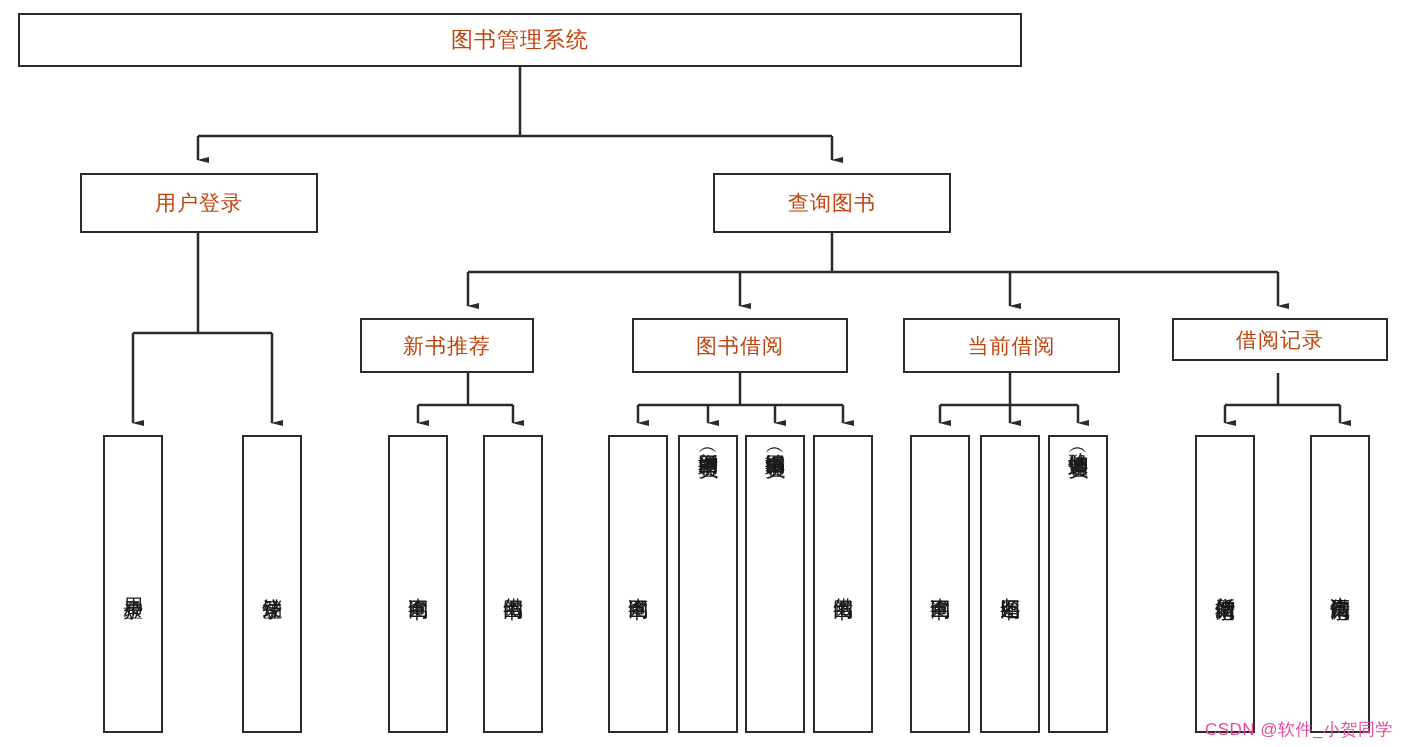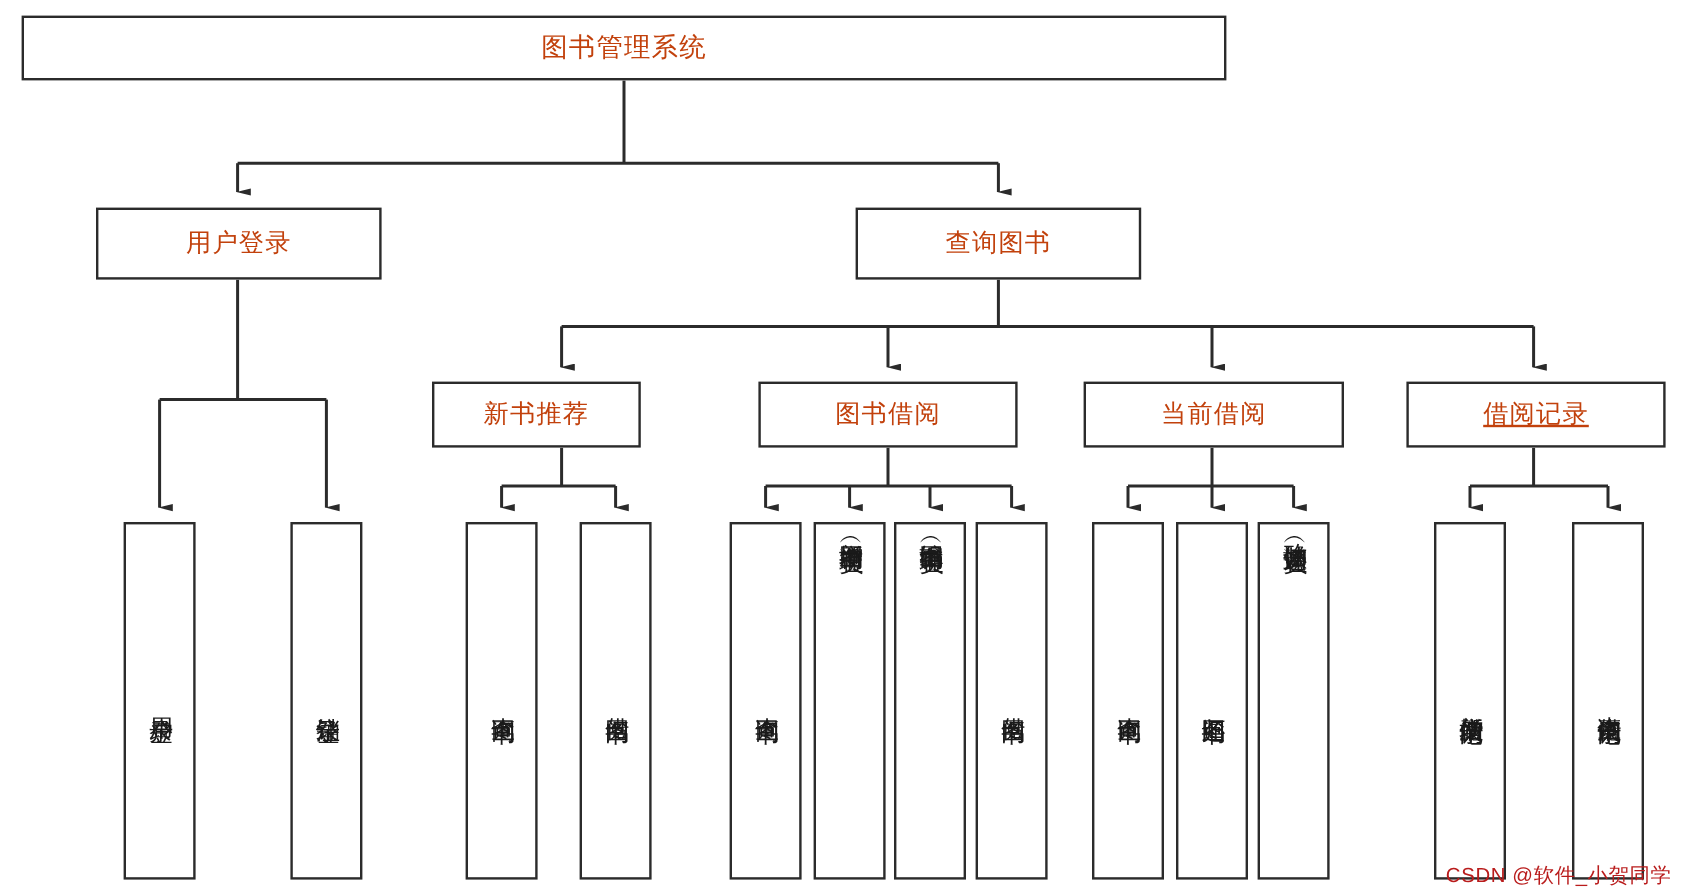--- a/index.html
+++ b/index.html
@@ -7,21 +7,21 @@
   #canvas{position:relative;width:1405px;height:747px;background:#ffffff;overflow:hidden;}
   svg.links{position:absolute;left:0;top:0;width:1405px;height:747px;pointer-events:none;}
   .node{position:absolute;box-sizing:border-box;background:#ffffff;border:2.5px solid #2b2b2b;
         display:flex;align-items:center;justify-content:center;color:#c2410c;}
   .node.horiz{font-size:21px;letter-spacing:1px;line-height:1.1;}
   .node.root{font-size:22px;}
   .leaf{position:absolute;box-sizing:border-box;background:#ffffff;border:2.5px solid #2b2b2b;
         display:flex;align-items:flex-start;justify-content:center;padding-top:0;}
   .vtext{writing-mode:vertical-rl;text-orientation:upright;font-size:20px;line-height:1.48;
          letter-spacing:1px;color:#1a1a1a;white-space:nowrap;display:block;}
-  .watermark{position:absolute;right:12px;bottom:6px;font-size:17px;color:#b91c1c;
+  .watermark{position:absolute;right:12px;bottom:6px;font-size:17px;color:#ec4899;
              letter-spacing:0.5px;white-space:nowrap;}
 </style>
 </head>
 <body>
 
 <div id="canvas">
 
   <svg class="links" viewBox="0 0 1405 747">
     <defs>
       <marker id="arw" markerWidth="10" markerHeight="12" refX="3" refY="11" orient="auto" markerUnits="userSpaceOnUse">
@@ -73,21 +73,21 @@
   </svg>
 
   <div class="node horiz root" style="left:18px;top:13px;width:1004px;height:54px;">图书管理系统</div>
 
   <div class="node horiz" style="left:80px;top:173px;width:238px;height:60px;">用户登录</div>
   <div class="node horiz" style="left:713px;top:173px;width:238px;height:60px;">查询图书</div>
 
   <div class="node horiz" style="left:360px;top:318px;width:174px;height:55px;">新书推荐</div>
   <div class="node horiz" style="left:632px;top:318px;width:216px;height:55px;">图书借阅</div>
   <div class="node horiz" style="left:903px;top:318px;width:217px;height:55px;">当前借阅</div>
-  <div class="node horiz" style="left:1172px;top:318px;width:216px;height:55px;text-decoration:underline;">借阅记录</div>
+  <div class="node horiz" style="left:1172px;top:318px;width:216px;height:43px;">借阅记录</div>
 
   <div class="leaf" style="left:103px;top:435px;width:60px;height:298px;align-items:center;">
     <span class="vtext">用户登录</span>
   </div>
   <div class="leaf" style="left:242px;top:435px;width:60px;height:298px;align-items:center;">
     <span class="vtext">注销登录</span>
   </div>
 
   <div class="leaf" style="left:388px;top:435px;width:60px;height:298px;align-items:center;">
     <span class="vtext">查询图书</span>

